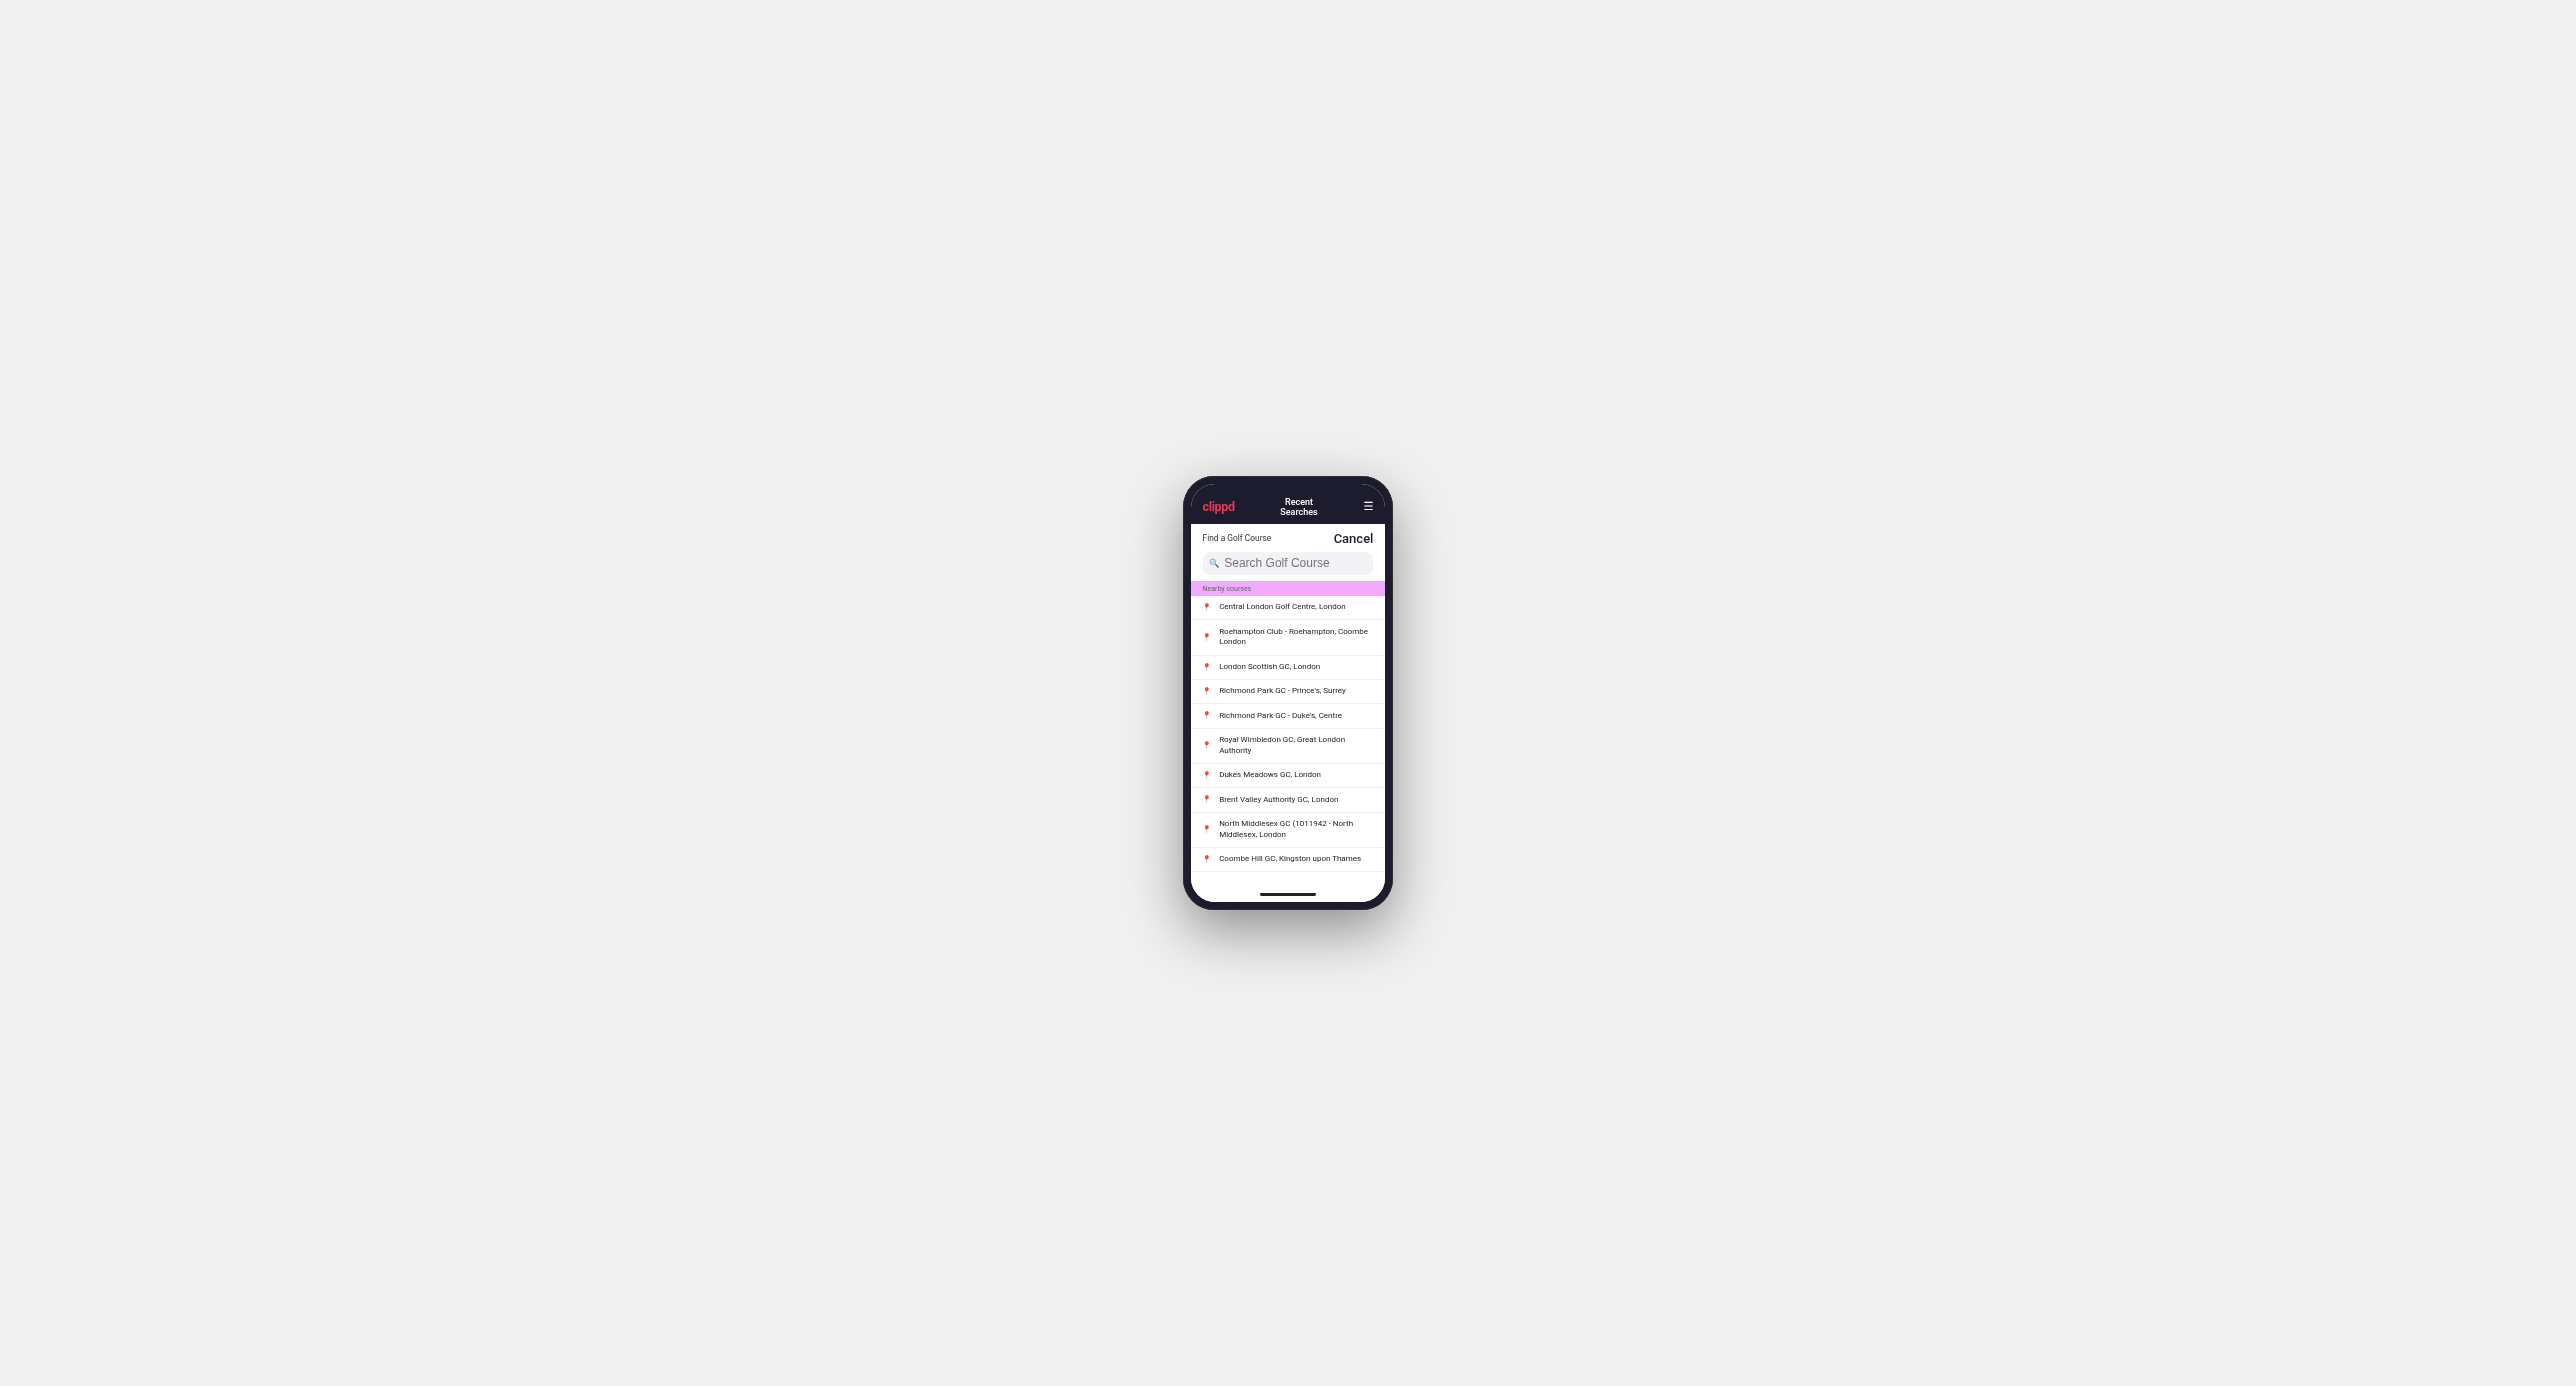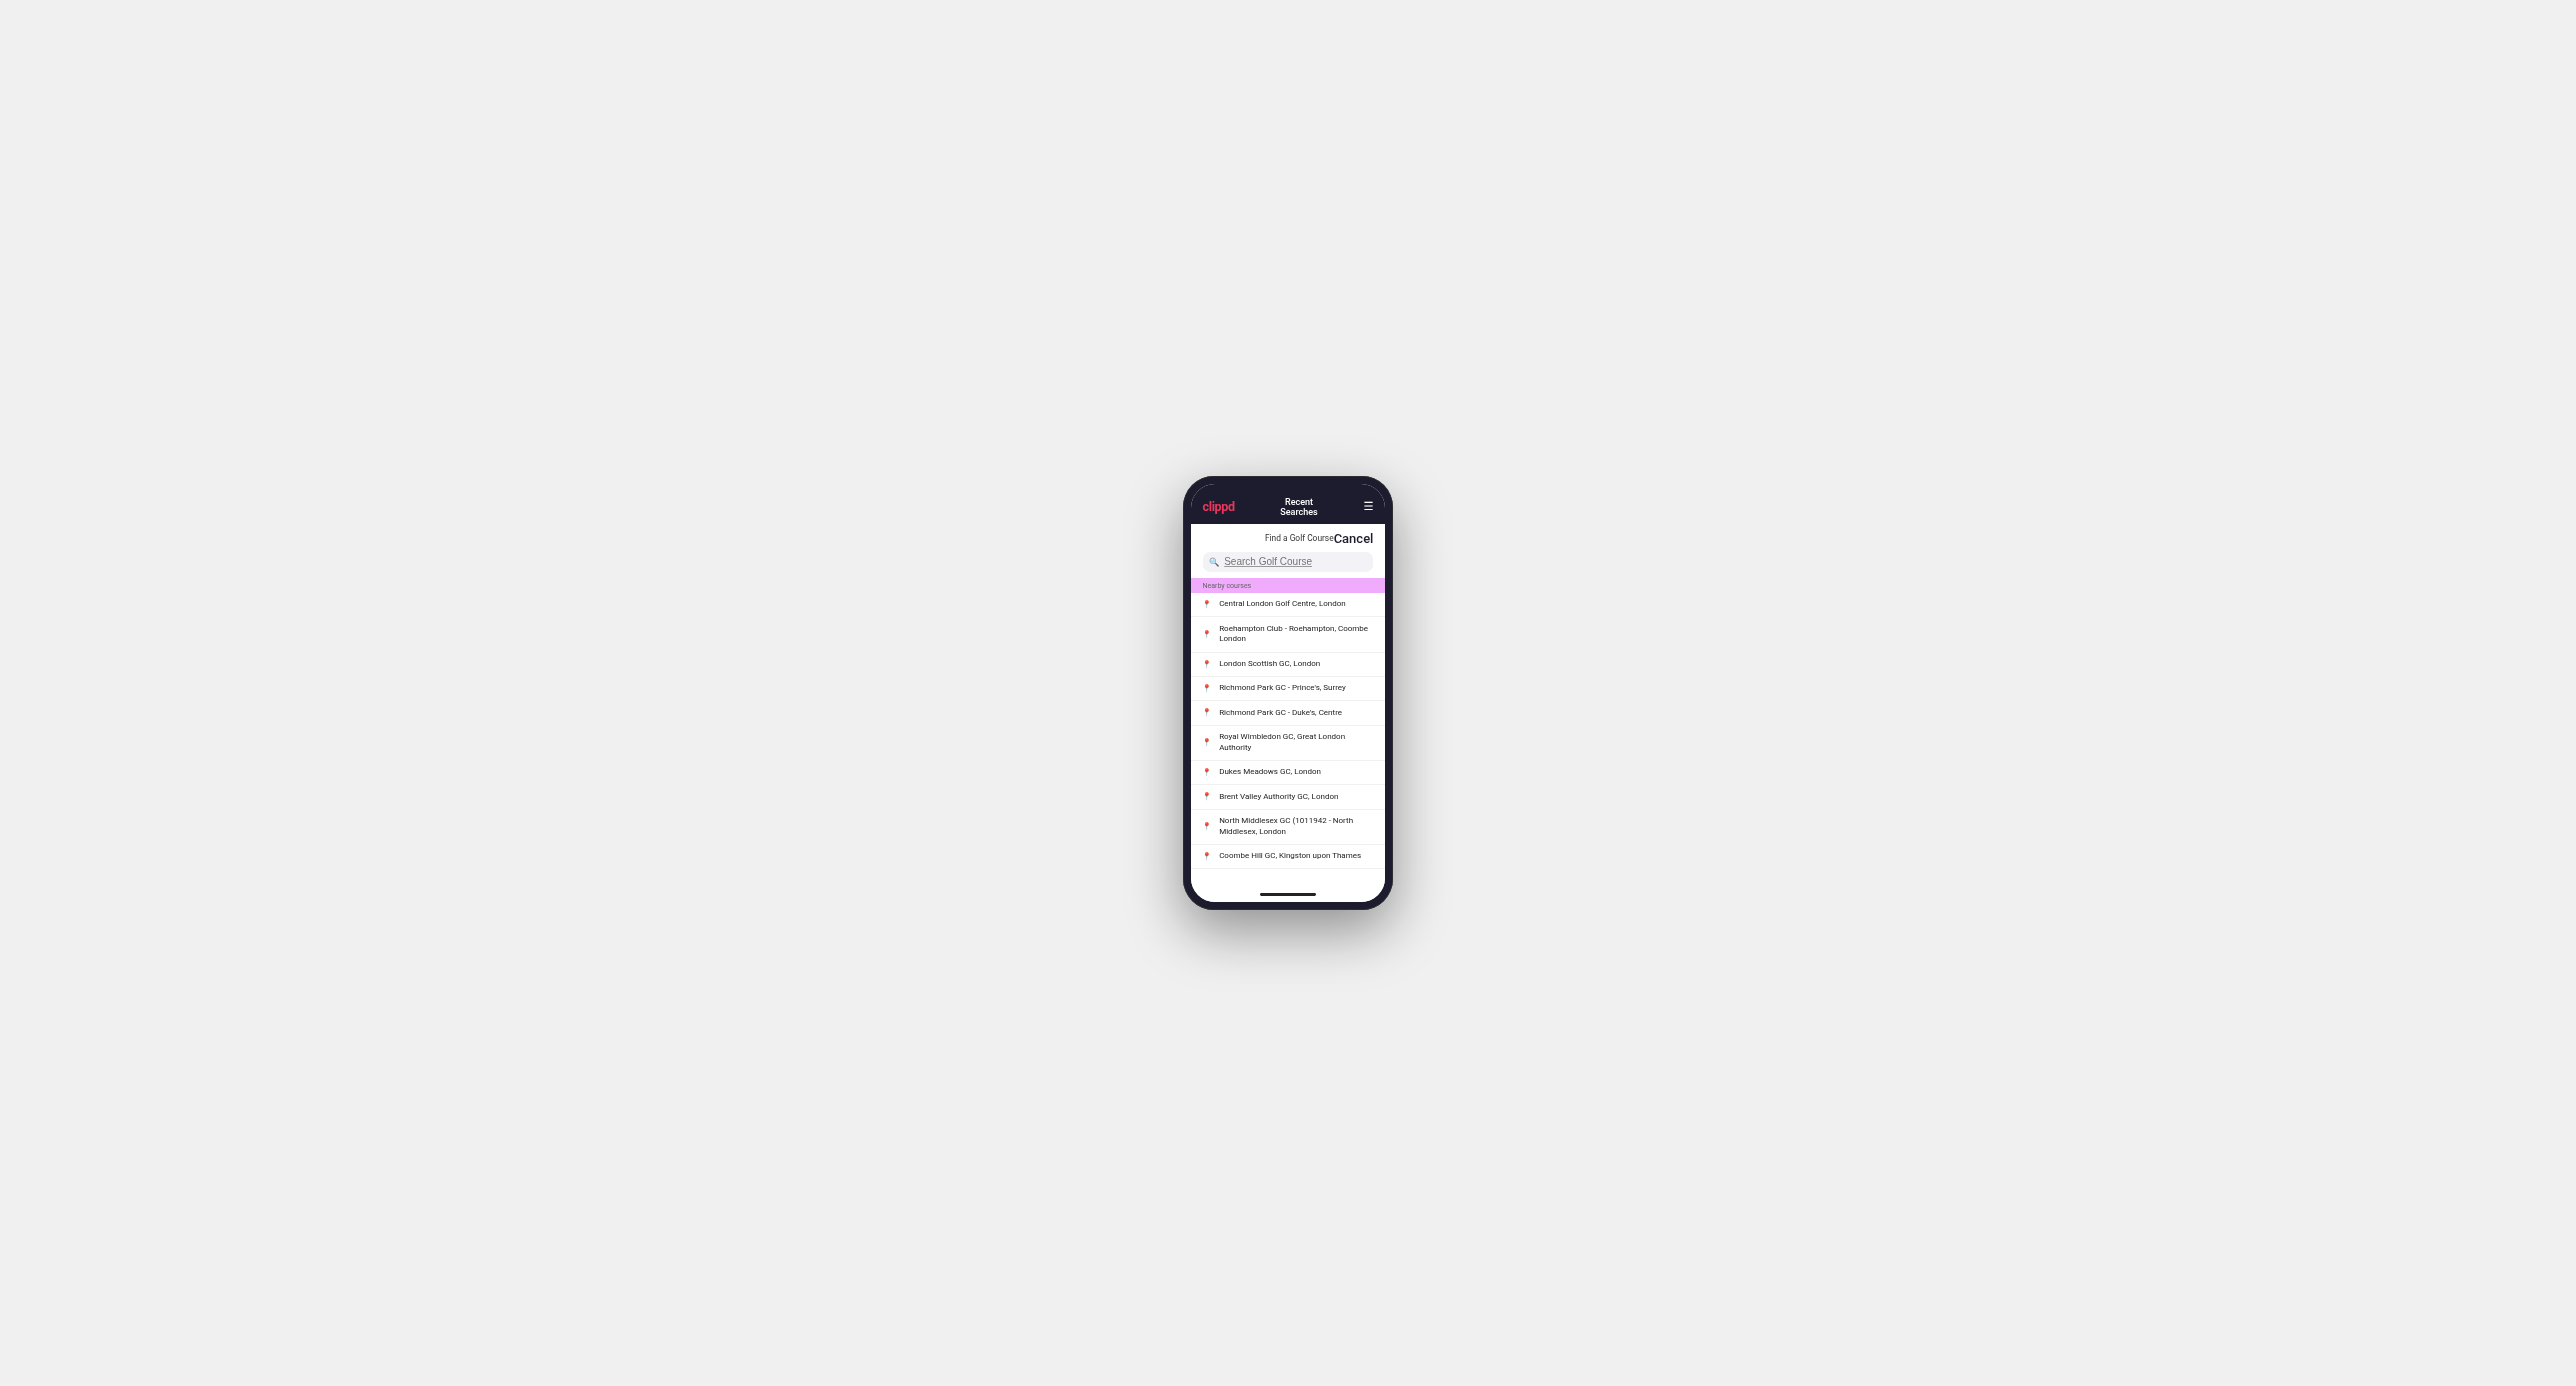--- a/index.html
+++ b/index.html
@@ -81,21 +81,21 @@
       overflow-y: auto;
       display: flex;
       flex-direction: column;
     }
 
     
     .find-header {
       padding: 7px 11.2px 5.6px;
       display: flex;
       align-items: center;
-      justify-content: flex-end;
+      justify-content: space-between;
       background: #fff;
     }
 
     .find-label {
       color: #333;
       font-size: 8.4px;
     }
 
     .cancel-btn {
       color: #1c1c2e;
@@ -117,24 +117,23 @@
     .search-icon-wrap {
       color: #aaa;
       font-size: 8.4px;
       margin-right: 4.2px;
     }
 
     .search-input {
       background: transparent;
       border: none;
       outline: none;
-      font-size: 10px;
+      font-size: 12px;
       color: #999;
       width: 100%;
-      text-decoration: underline;
     }
 
     
     .nearby-label {
       padding: 4.2px 11.2px 2.8px;
       font-size: 7px;
       color: #666;
       background: #f0abfc;
     }
 

